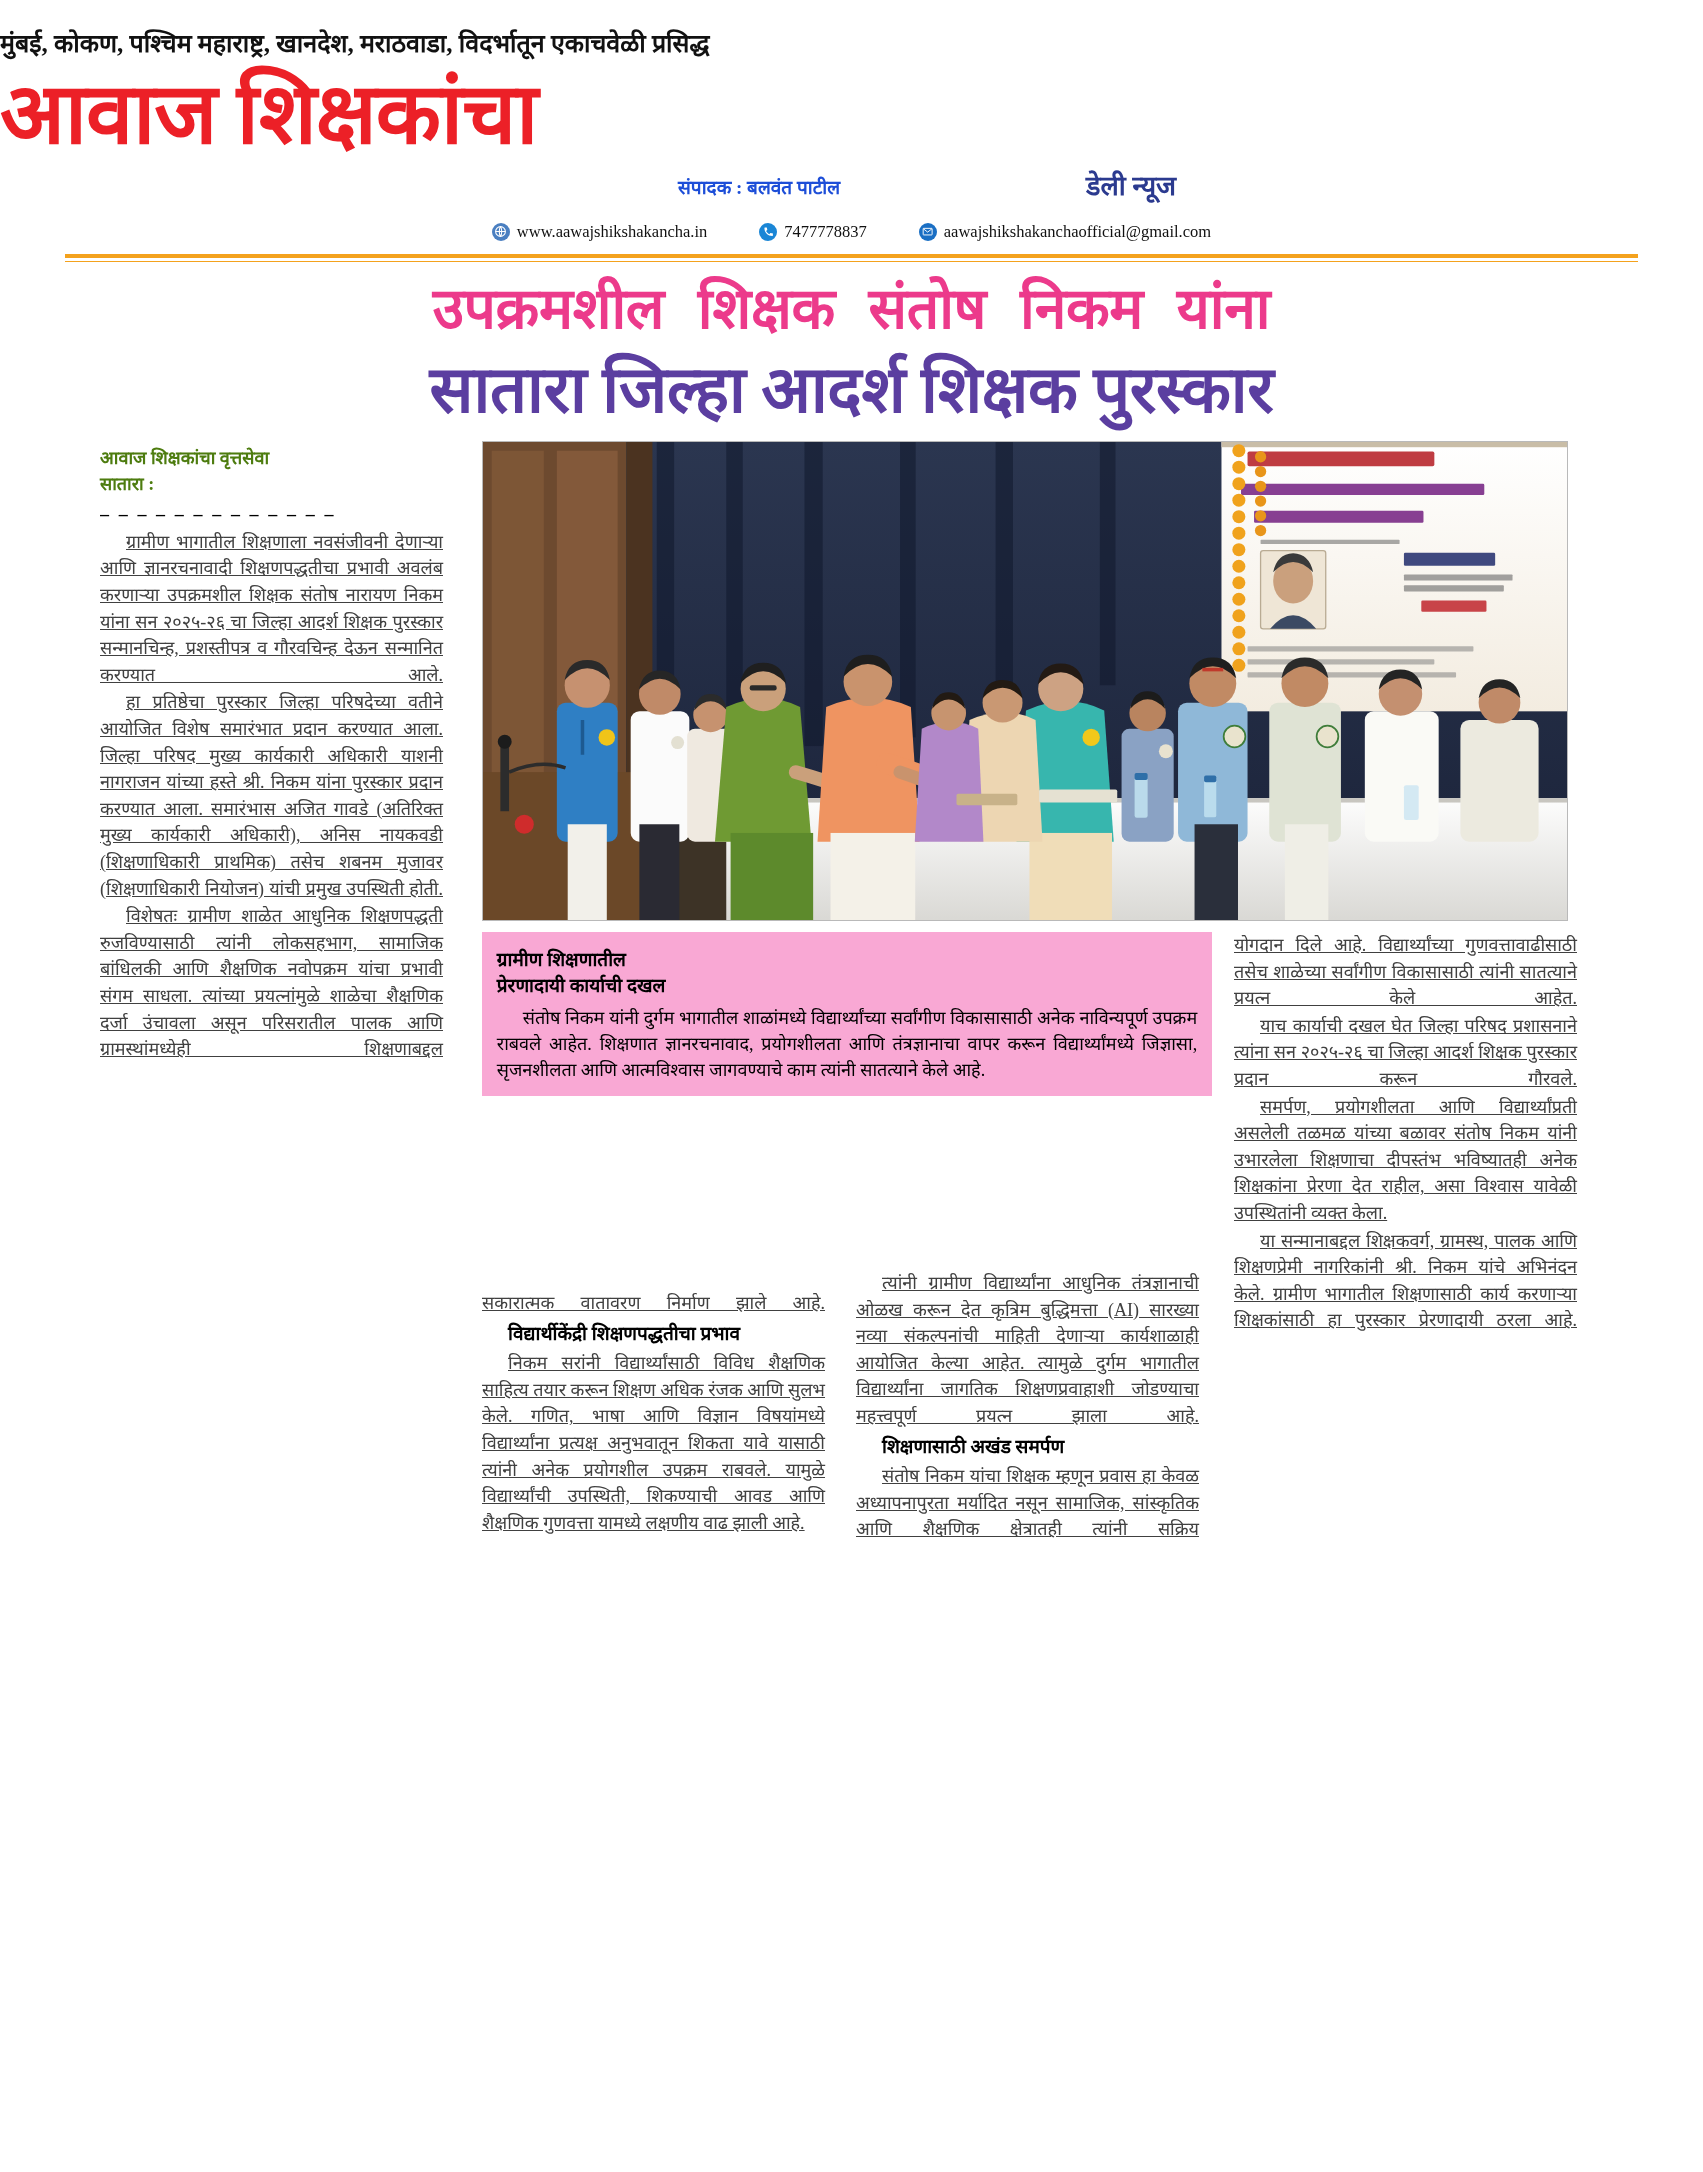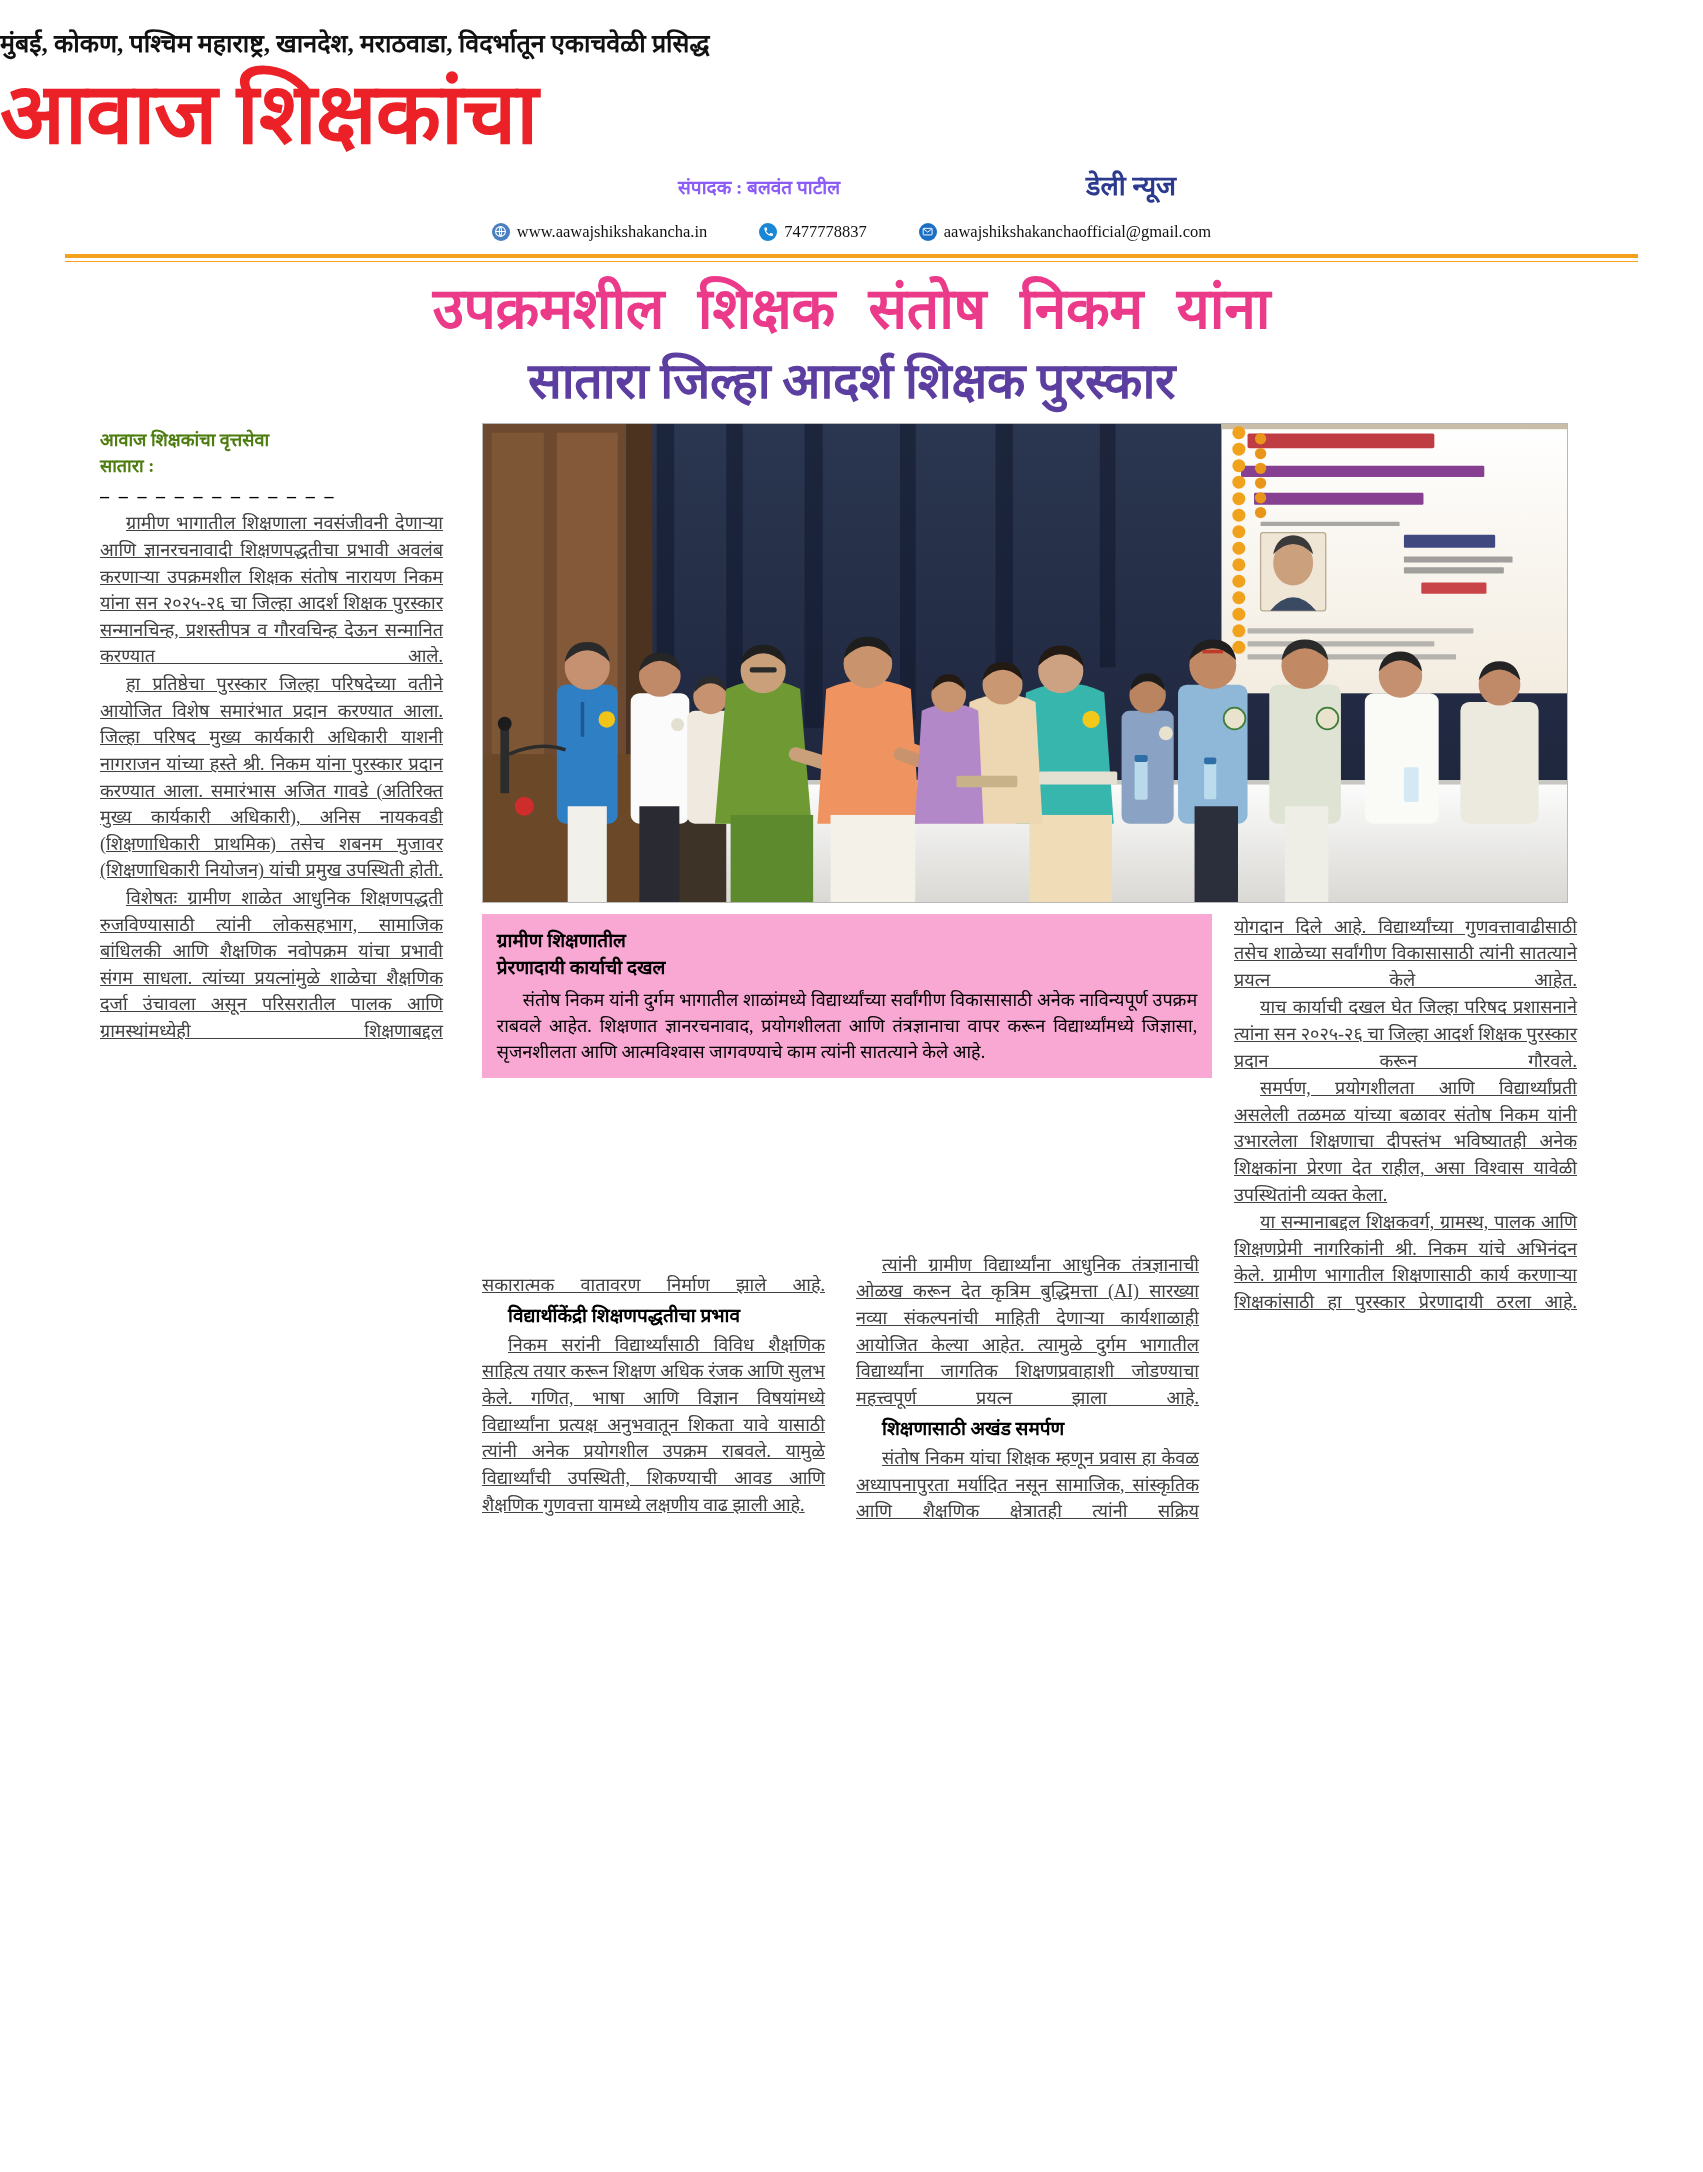--- a/index.html
+++ b/index.html
@@ -19,21 +19,21 @@
   }
   .title-row{position:relative;margin-top:14.8px;height:100px;}
   .paper-title{
     font-family:"Liberation Serif","DejaVu Serif",serif;
     font-size:85px;font-weight:700;color:#ec2027;line-height:1.0;
     letter-spacing:-0.9px;
   }
   .sub-row{position:relative;height:35px;margin-top:1.7px;}
   .editor{
     position:absolute;left:678px;top:0;
-    font-size:19px;font-weight:700;color:#8b5cf6;
+    font-size:19px;font-weight:700;color:#1d4ed8;
     font-family:"Liberation Serif","DejaVu Serif",serif;
   }
   .daily-news{
     position:absolute;left:1086px;top:-7.8px;
     font-size:27px;font-weight:700;color:#2b3a8f;
     font-family:"Liberation Serif","DejaVu Serif",serif;
   }
 
   .contact-strip{
     display:flex;align-items:center;justify-content:center;
@@ -56,21 +56,21 @@
 
   
   .headline{margin:16.5px 65px 0 65px;text-align:center;}
   .hl1{
     font-family:Liberation Mono, monospace;
     font-size:57px;font-weight:700;color:#ec3a8b;line-height:1.22;
     letter-spacing:-0.4px;
   }
   .hl2{
     font-family:"Liberation Serif","DejaVu Serif",serif;
-    font-size:50px;font-weight:700;color:#5b3ea0;line-height:1.22;
+    font-size:65px;font-weight:700;color:#5b3ea0;line-height:1.22;
     letter-spacing:-0.4px;margin-top:2.6px;
   }
 
   
   .content{position:relative;margin:14.8px 65px 0 65px;}
 
   .col1{position:absolute;left:35px;top:0;width:343px;}
   .byline{font-size:18px;font-weight:700;color:#4d7c0f;line-height:1.45;}
   .dashline{
     font-size:18px;font-weight:700;color:#000;letter-spacing:2.6px;

